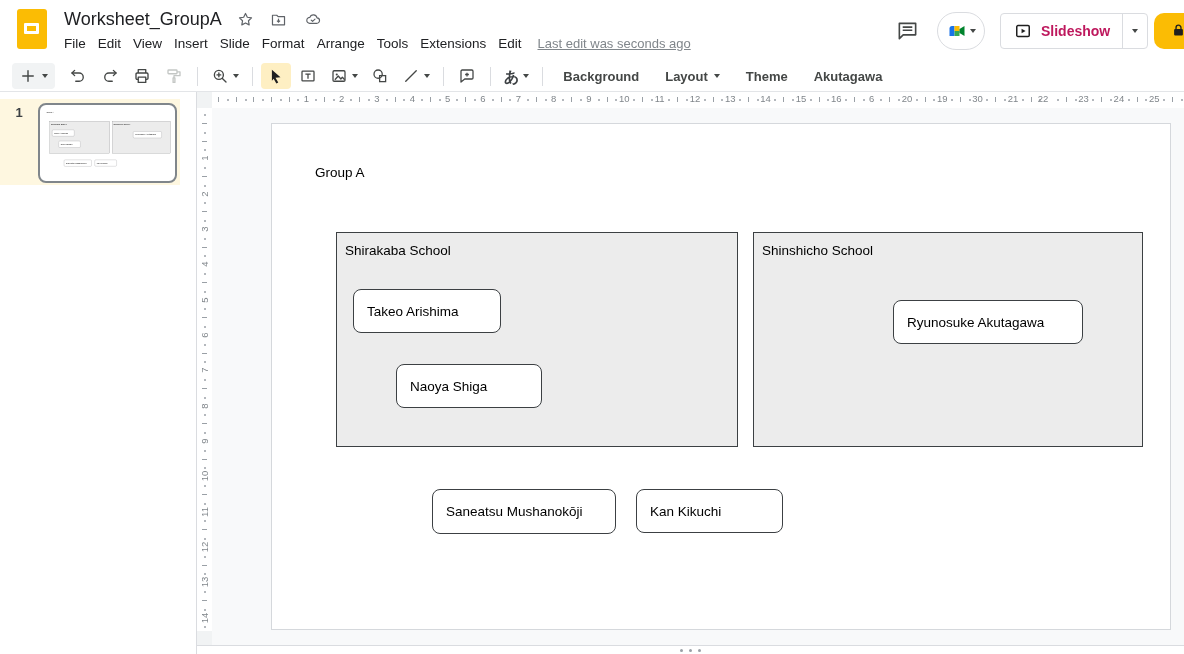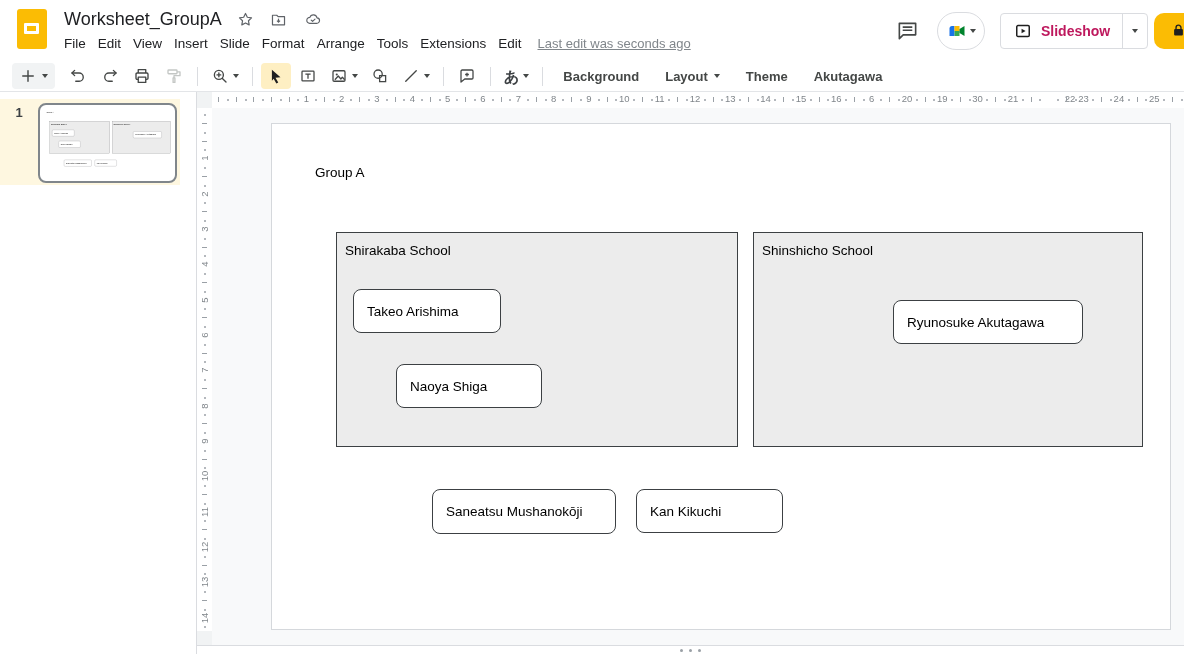--- a/index.html
+++ b/index.html
@@ -413,21 +413,21 @@
           <div class="rbar h" style="left: 747.935px;"></div>
           <div class="rdot h" style="left: 756.767px;"></div>
           <div class="rnum h" style="left: 765.6px;">30</div>
           <div class="rdot h" style="left: 774.433px;"></div>
           <div class="rbar h" style="left: 783.265px;"></div>
           <div class="rdot h" style="left: 792.097px;"></div>
           <div class="rnum h" style="left: 800.93px;">21</div>
           <div class="rdot h" style="left: 809.762px;"></div>
           <div class="rbar h" style="left: 818.595px;"></div>
           <div class="rdot h" style="left: 827.428px;"></div>
-          <div class="rnum h" style="left: 831px; margin-left: 27px;">22</div>
+          <div class="rnum h" style="left: 831px;">22</div>
           <div class="rdot h" style="left: 845.092px;"></div>
           <div class="rbar h" style="left: 853.925px;"></div>
           <div class="rdot h" style="left: 862.757px;"></div>
           <div class="rnum h" style="left: 871.59px;">23</div>
           <div class="rdot h" style="left: 880.423px;"></div>
           <div class="rbar h" style="left: 889.255px;"></div>
           <div class="rdot h" style="left: 898.087px;"></div>
           <div class="rnum h" style="left: 906.92px;">24</div>
           <div class="rdot h" style="left: 915.752px;"></div>
           <div class="rbar h" style="left: 924.585px;"></div>

